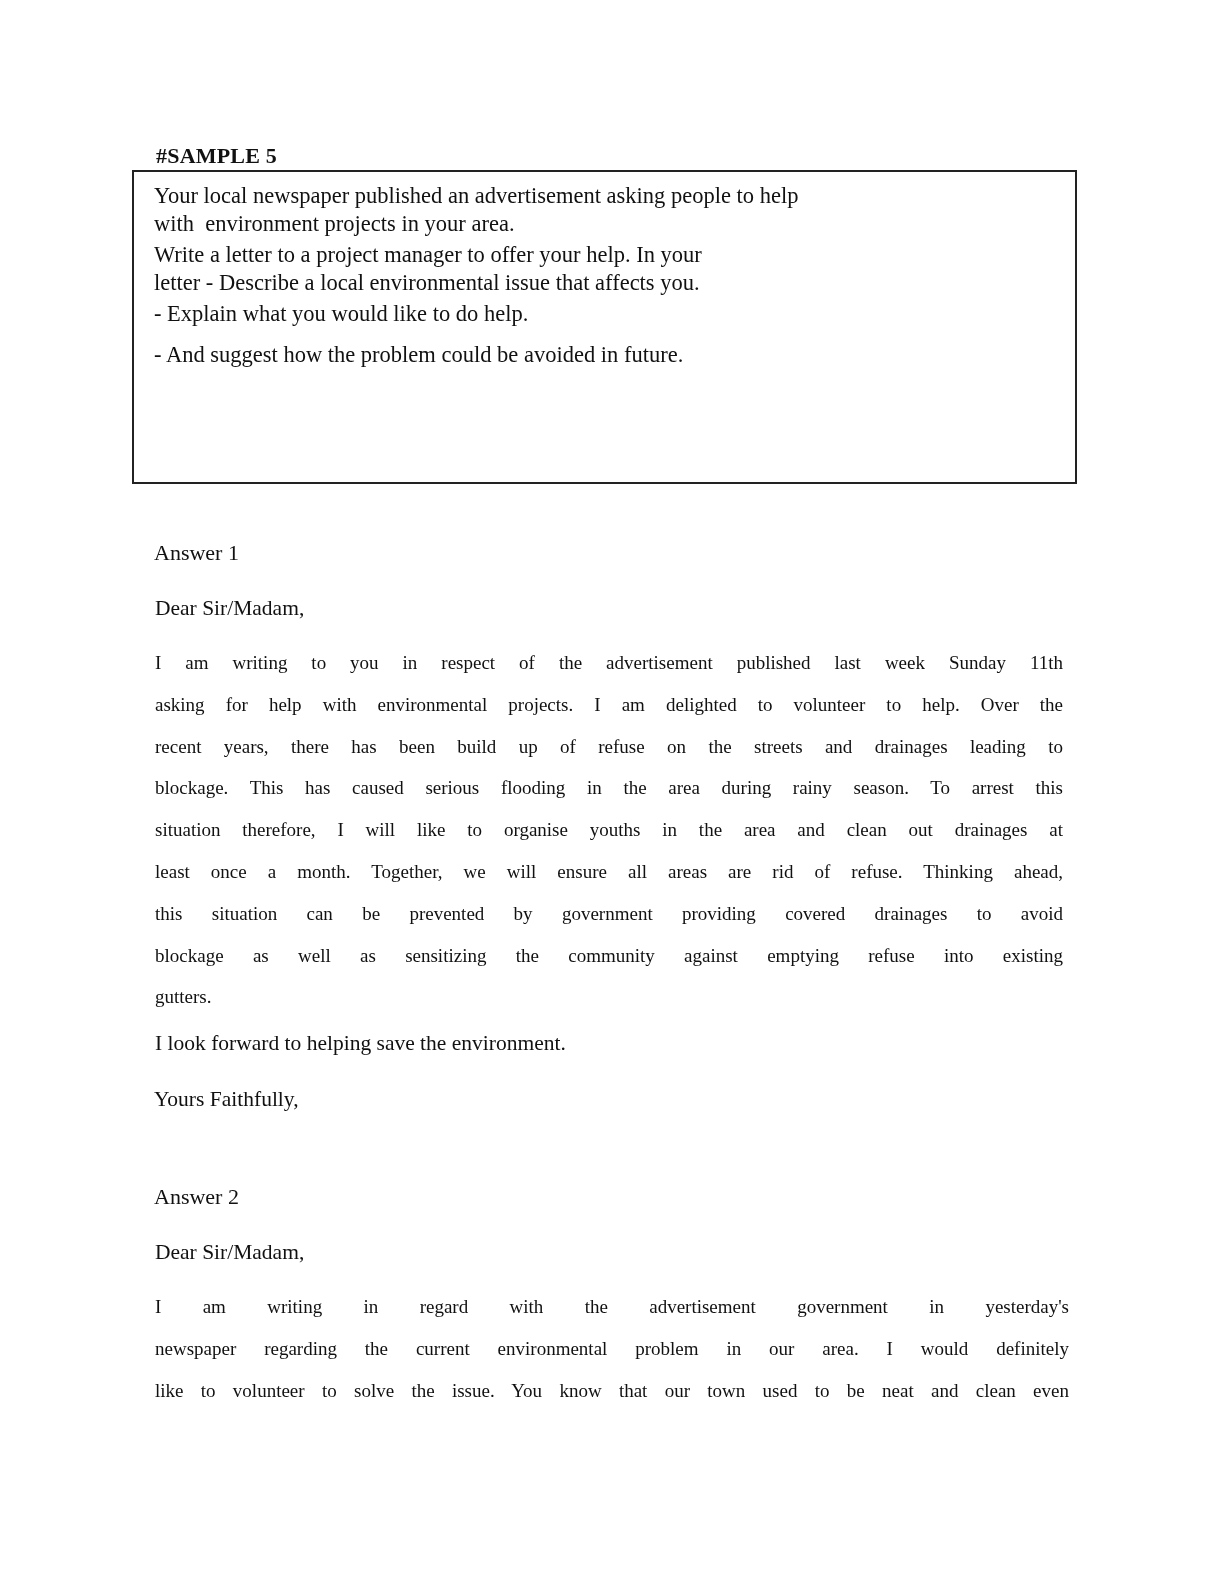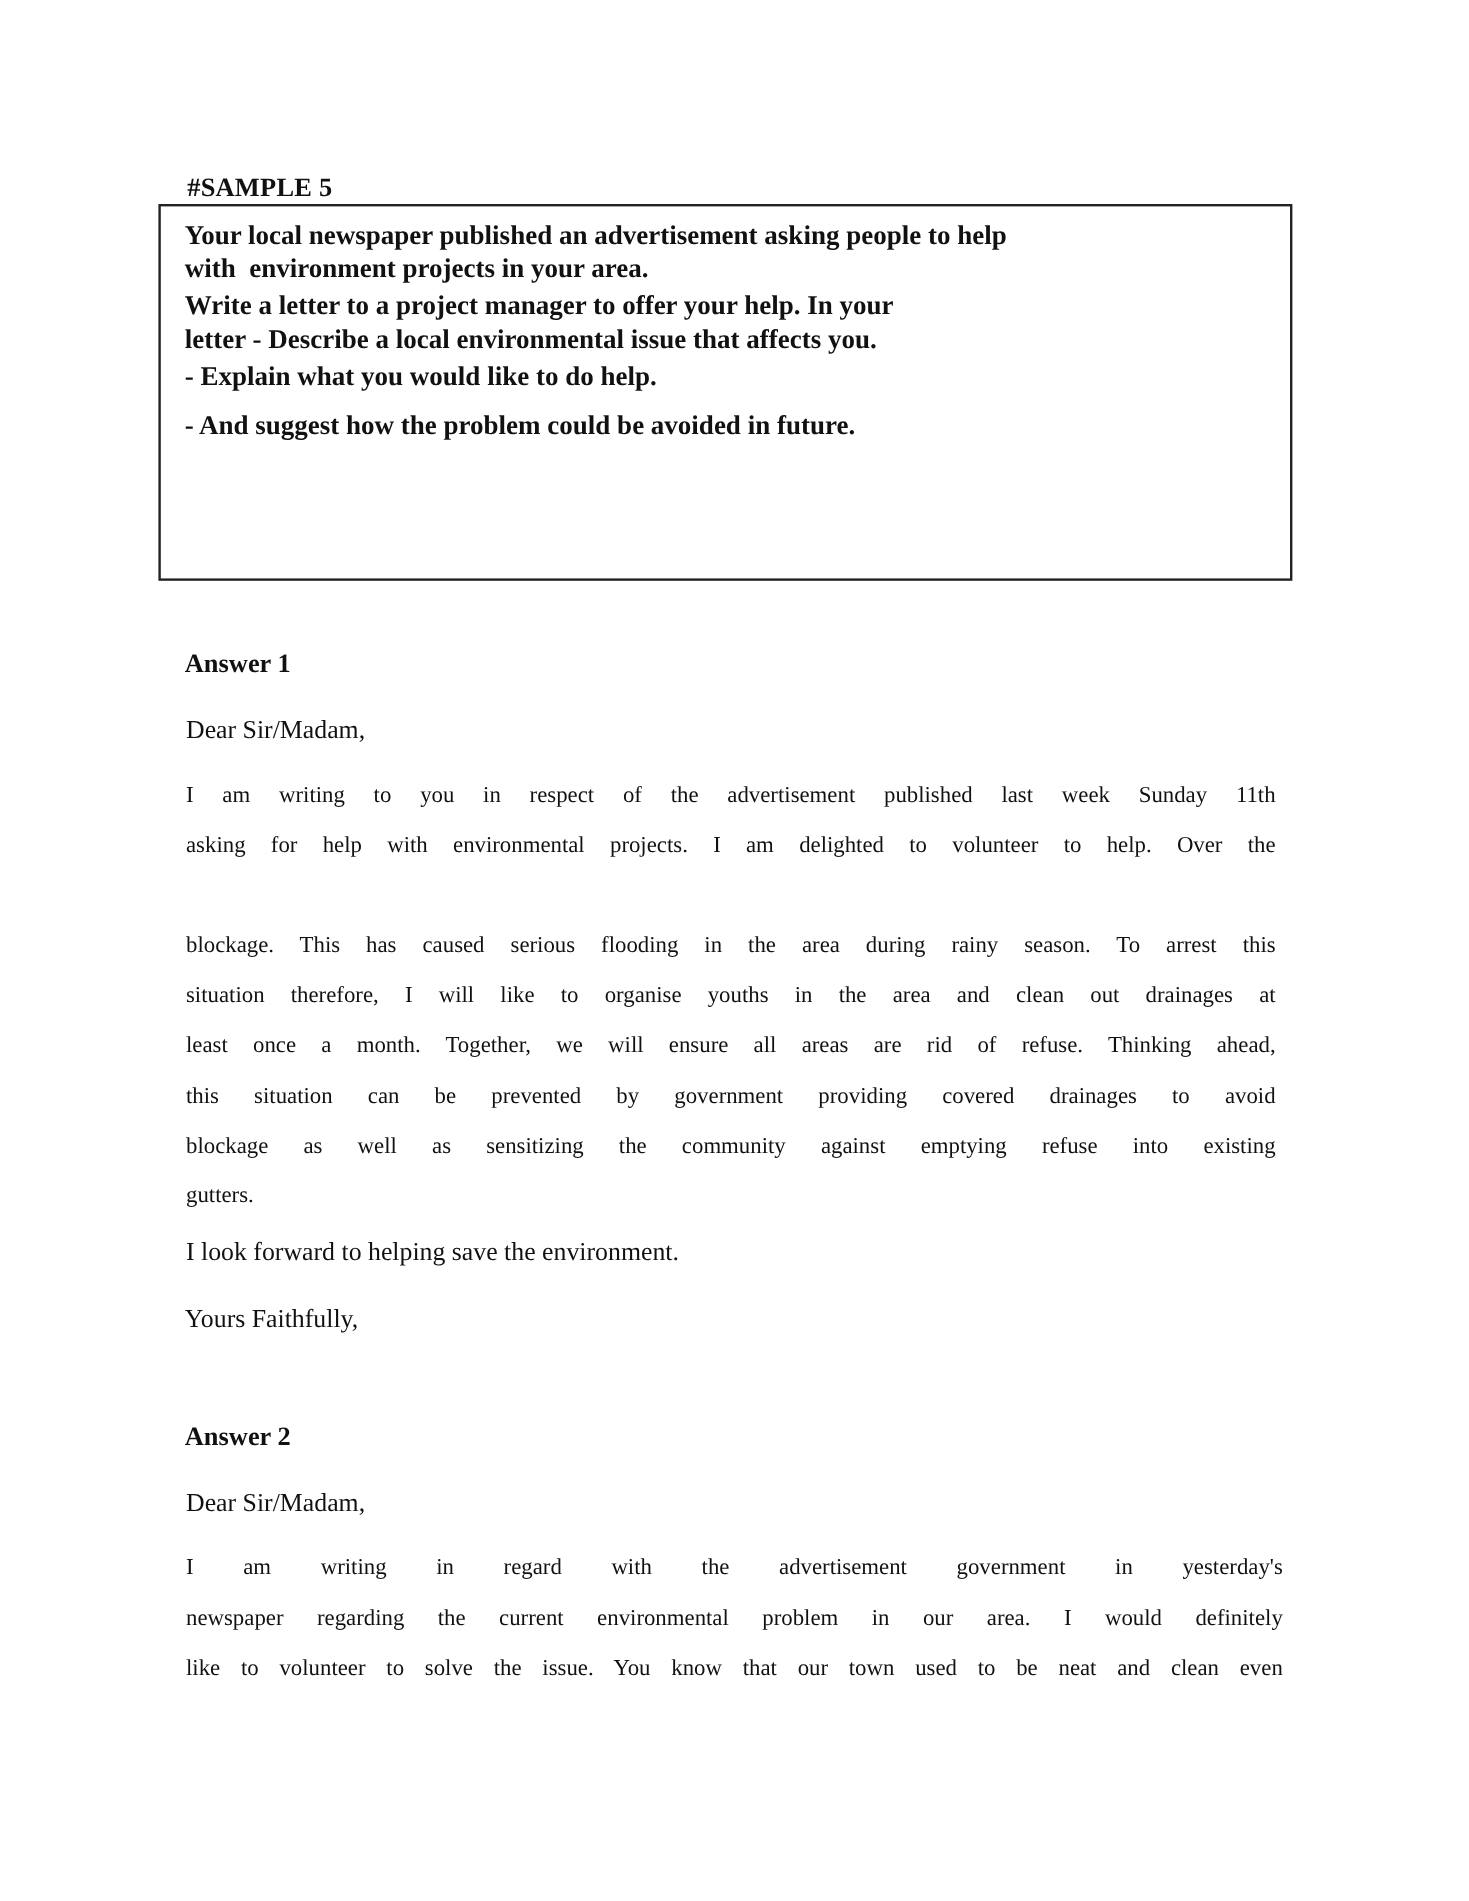--- a/index.html
+++ b/index.html
@@ -2,22 +2,22 @@
 <html><head>
   <meta charset="utf-8">
   <style>
     html, body { margin: 0; padding: 0; background: #ffffff; }
     body { width: 1224px; height: 1584px; position: relative; overflow: hidden;
            font-family: "Liberation Serif", "DejaVu Serif", serif; color: #111111; }
     .page { position: absolute; left: 0; top: 0; width: 1224px; height: 1404px; background: #ffffff; }
     .sample-title { position: absolute; left: 156px; top: 143px; font-size: 22px; font-weight: bold; letter-spacing: 0.2px; }
     .prompt-box { position: absolute; left: 132px; top: 170px; width: 945px; height: 314px;
                   border: 2px solid #222222; box-sizing: border-box; }
-    .prompt-line { position: absolute; left: 154px; font-size: 22.5px; font-weight: bold; white-space: pre; }
-    .heading { position: absolute; left: 154px; font-size: 22px; font-weight: bold; }
+    .prompt-line { position: absolute; left: 154px; font-size: 22.5px; font-weight: normal; white-space: pre; }
+    .heading { position: absolute; left: 154px; font-size: 22px; font-weight: normal; }
     .plain { position: absolute; left: 155px; font-size: 21.5px; white-space: pre; text-align: right; }
     .just { position: absolute; left: 155px; width: 908px; font-size: 19px; text-align: justify;
             text-align-last: justify; white-space: normal; }
     .just.wide { width: 914px; }
     .just.last { text-align-last: left; }
   </style>
 </head>
 <body>
 
 <div class="page">
@@ -30,20 +30,21 @@
   <div class="prompt-line" style="top:242px">Write a letter to a project manager to offer your help. In your</div>
   <div class="prompt-line" style="top:301px">- Explain what you would like to do help.</div>
   <div class="prompt-line" style="top:270px">letter - Describe a local environmental issue that affects you.</div>
   <div class="prompt-line" style="top:342px">- And suggest how the problem could be avoided in future.</div>
 
   <div class="heading" style="top:540px">Answer 1</div>
   <div class="plain" style="top:596px">Dear Sir/Madam,</div>
 
   <div class="just" style="top:652px">I am writing to you in respect of the advertisement published last week Sunday 11th</div>
   <div class="just" style="top:694px">asking  for help with environmental projects. I am delighted to volunteer to help. Over the</div>
+  <div class="just" style="top:736px">recent years, there has been build up of refuse on the streets and drainages  leading to</div>
   <div class="just" style="top:777px">blockage. This has caused serious flooding in the area during rainy season. To arrest this</div>
   <div class="just" style="top:819px">situation therefore, I will like to organise youths in the area and clean out  drainages at</div>
   <div class="just" style="top:861px">least once a month. Together, we will ensure all areas are rid of refuse. Thinking ahead,</div>
   <div class="just" style="top:903px">this situation can be prevented by government providing covered  drainages to avoid</div>
   <div class="just" style="top:945px">blockage as well as sensitizing the community against emptying refuse  into existing</div>
   <div class="just last" style="top:986px">gutters.</div>
 
   <div class="plain" style="top:1031px">I look forward to helping save the environment.</div>
   <div class="plain" style="top:1087px; left:154px">Yours Faithfully,</div>
 

